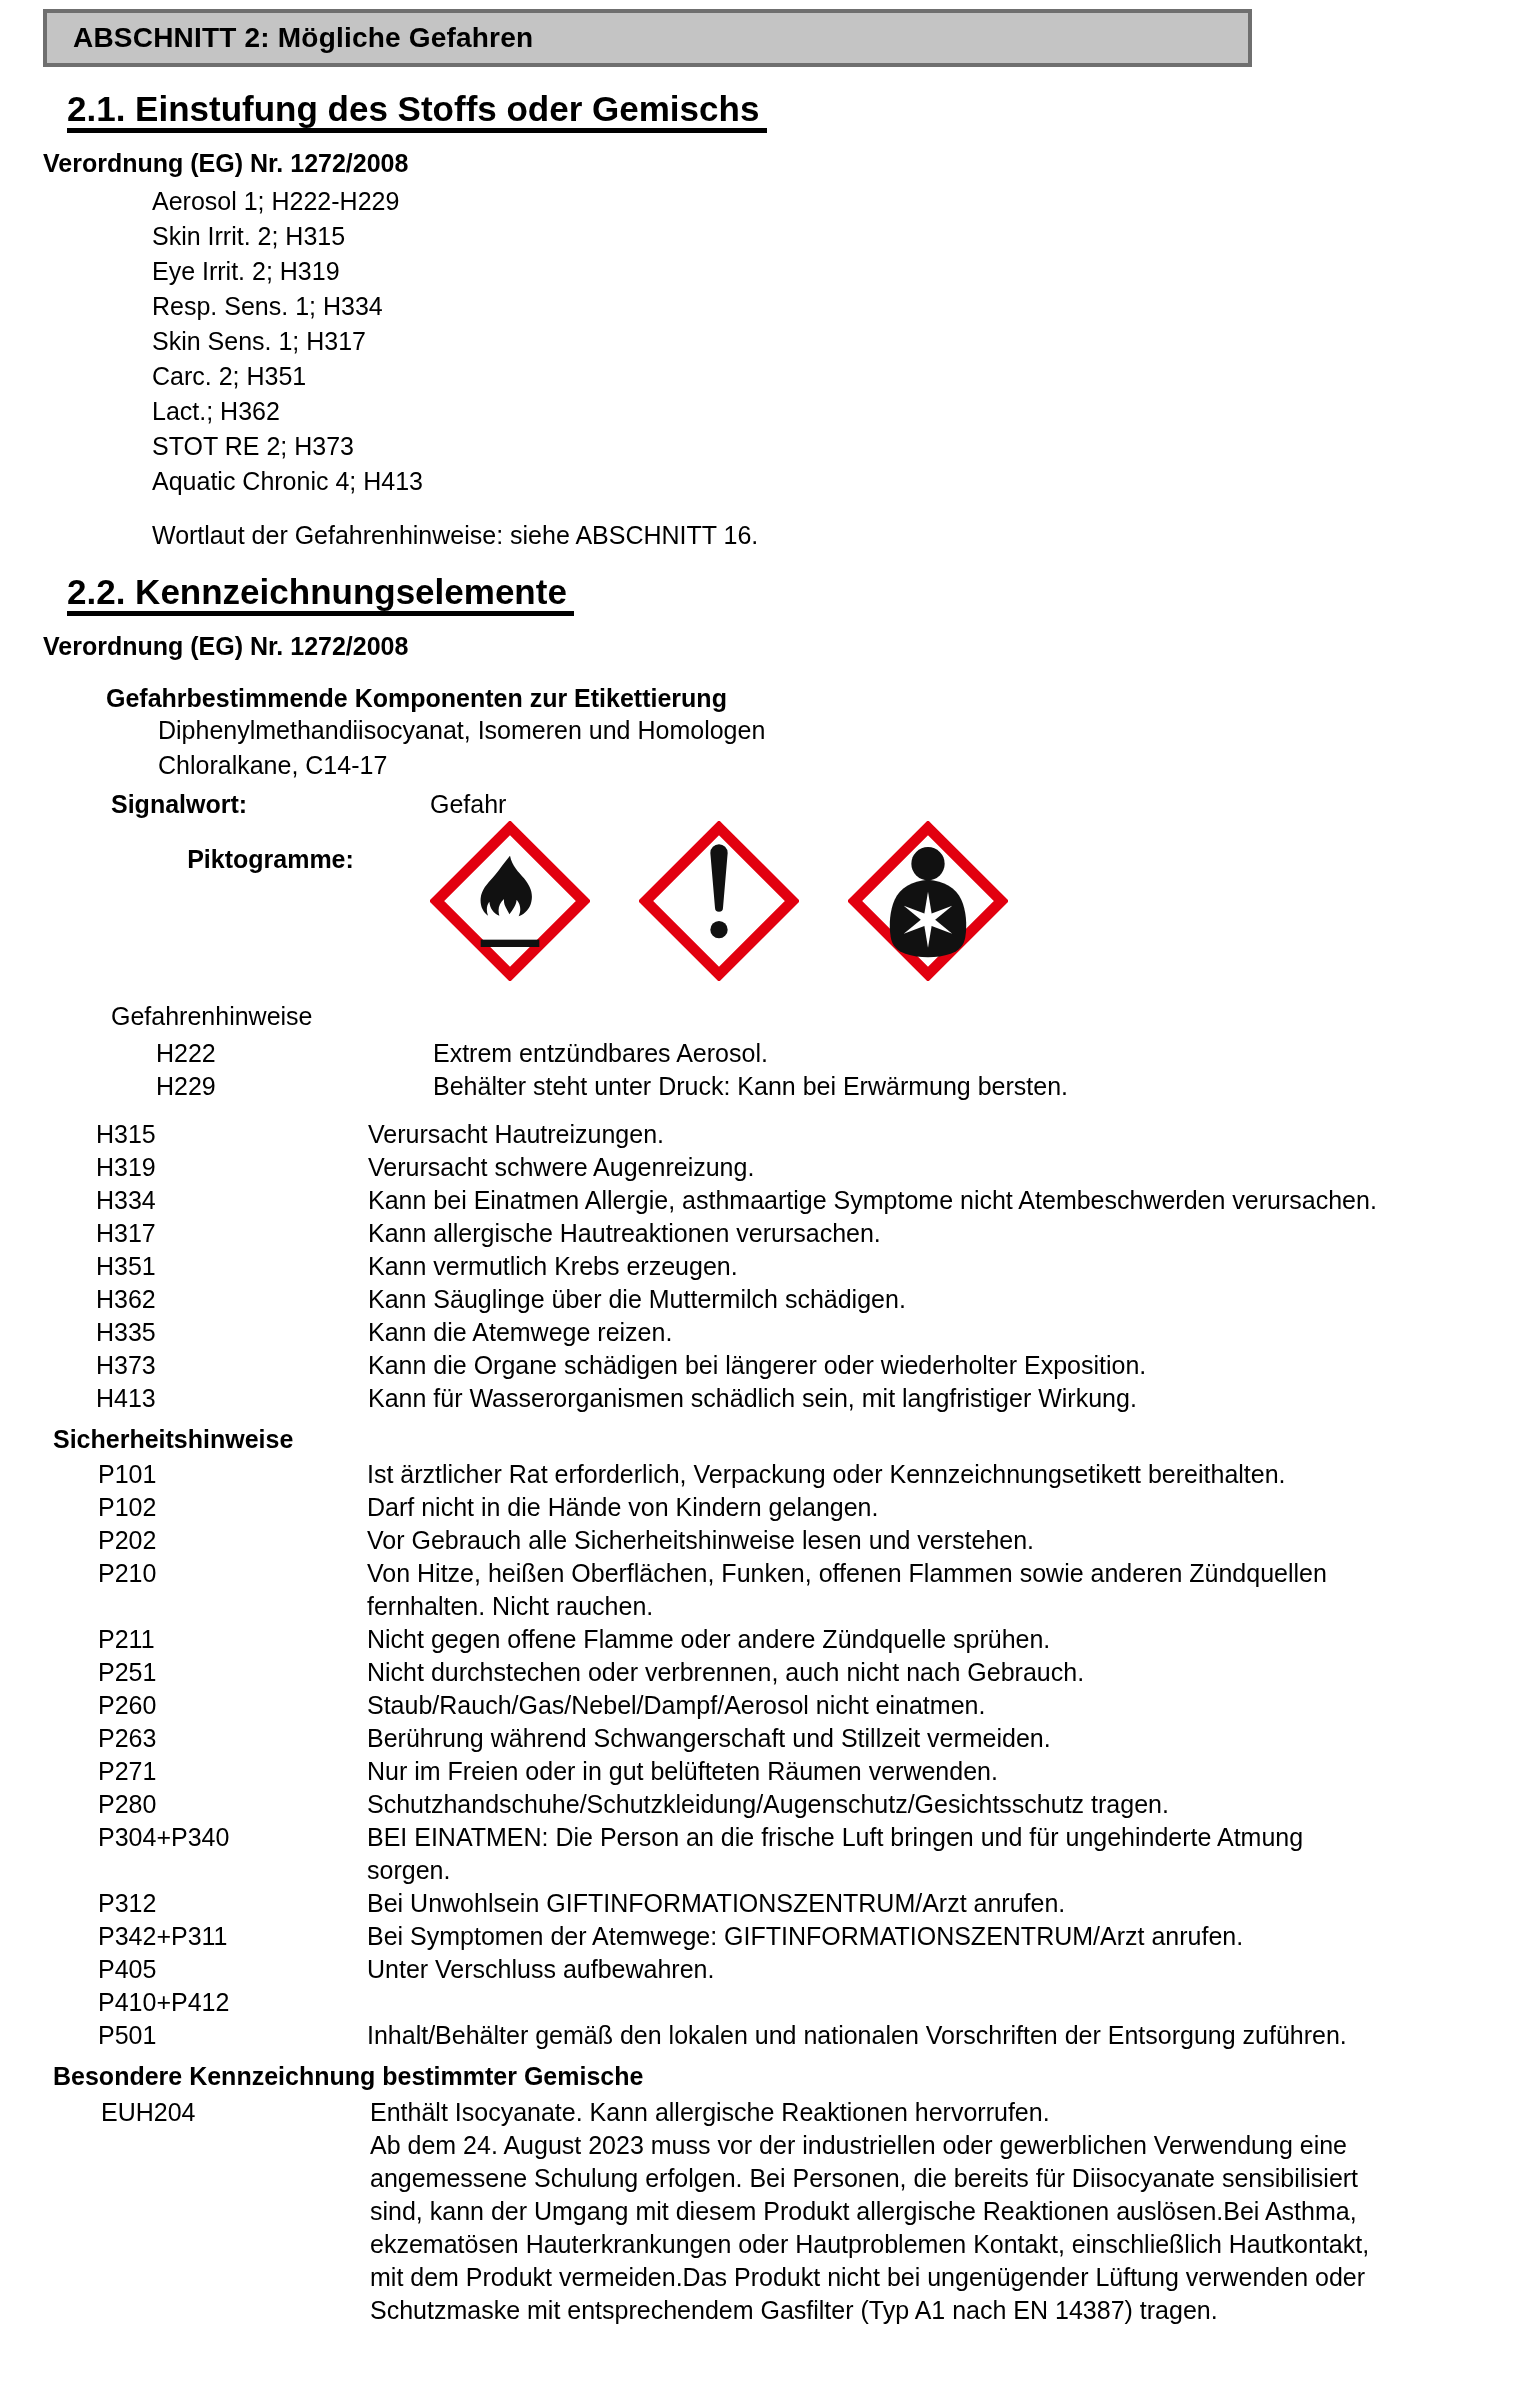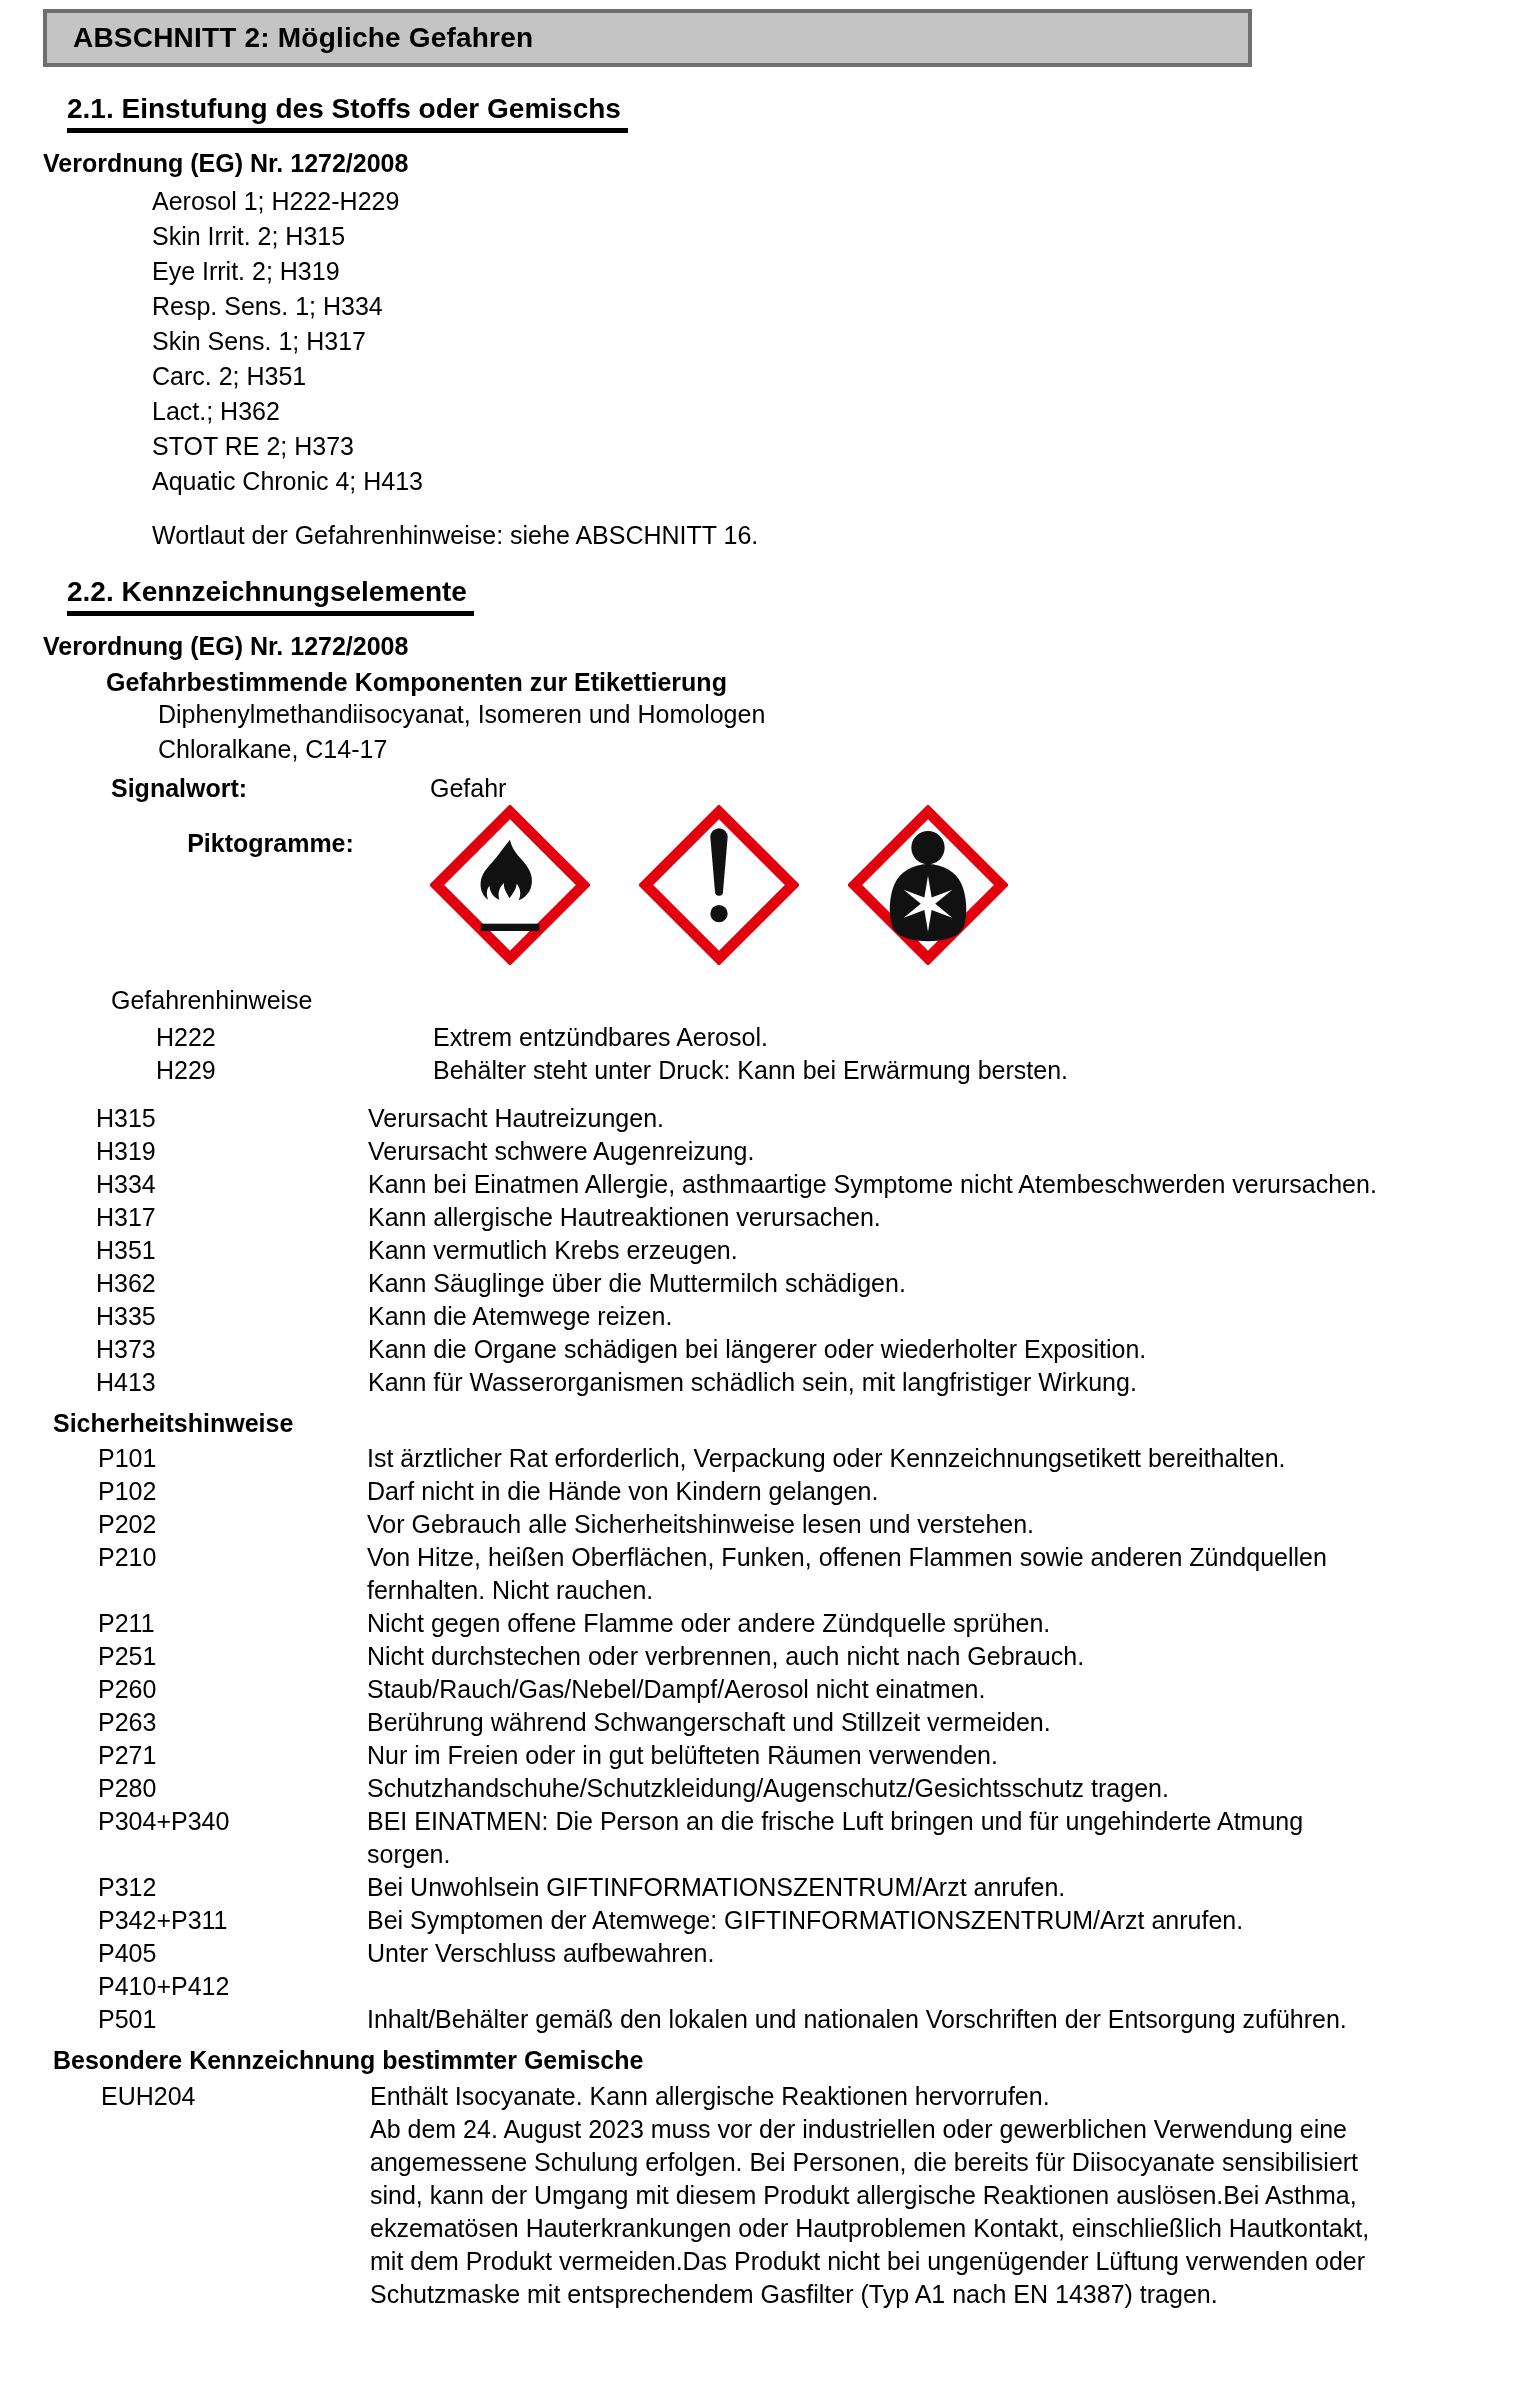--- a/index.html
+++ b/index.html
@@ -18,28 +18,28 @@
   p,h1,h2{margin:0;padding:0;font-size:25px;font-weight:normal;}
 
   .section-bar{
     margin:9px 0 0 43px;width:1209px;height:58px;
     background:var(--header-bg);border:4.6px solid var(--header-border);
     display:flex;align-items:center;
   }
   .section-bar .bar-title{padding-left:26px;font-size:28px;font-weight:bold;letter-spacing:0.2px;}
 
   h2.sub{
-    display:table;margin:26px 0 0 67px;font-size:28px;font-weight:bold;
+    display:table;margin:26px 0 0 67px;font-size:35px;font-weight:bold;
     padding:0 7.6px 3px 0;border-bottom:5.3px solid #000;line-height:32px;
   }
   .reg{margin:15px 0 0 43px;font-weight:bold;}
   #classification-list{margin:6px 0 0 152px;line-height:35px;}
   .wortlaut{margin:21px 0 0 152px;}
 
-  .comp-head{margin:6px 0 0 106px;font-weight:bold;}
+  .comp-head{margin:22px 0 0 106px;font-weight:bold;}
   #components-list{margin:0 0 0 158px;line-height:35px;}
 
   .kv{display:flex;margin:6px 8px 0 111px;}
   .kv-label{flex:0 0 319px;font-weight:bold;}
 
   .picto-row{display:flex;align-items:flex-start;margin:1.5px 0 0 111px;text-align:center;}
   .picto-label{flex:0 0 319px;font-weight:bold;padding-top:23px;}
   .diamond{width:160px;height:160px;margin-right:49px;}
   .diamond svg{width:160px;height:160px;display:block;}
 

